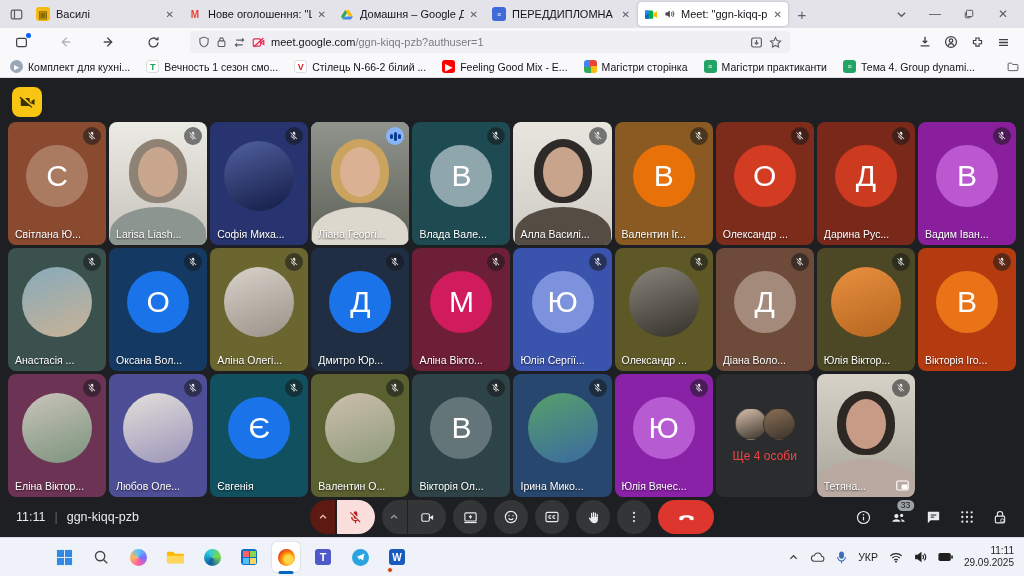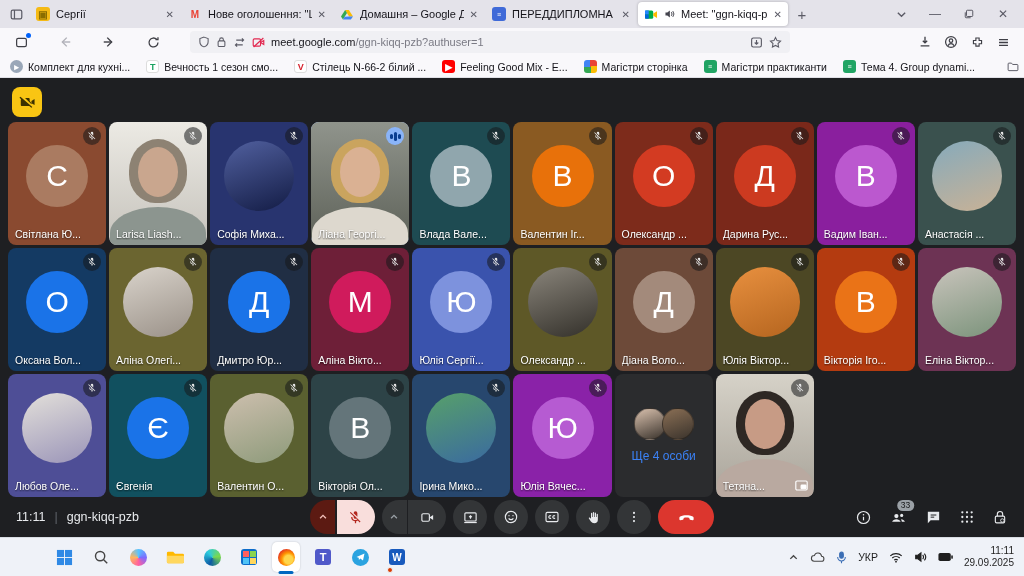--- a/index.html
+++ b/index.html
@@ -52,21 +52,21 @@
   .pname { position:absolute; left:7px; bottom:5px; right:6px; font-size:10.5px; color:#fff; white-space:nowrap; overflow:hidden; text-shadow:0 1px 2px rgba(0,0,0,.7); z-index:4; }
   .vid { position:absolute; inset:0; }
   .vid .hair { position:absolute; left:50%; top:14%; transform:translateX(-50%); width:58px; height:64px; border-radius:50% 50% 45% 45%; }
   .vid .face { position:absolute; left:50%; top:20%; transform:translateX(-50%); width:40px; height:50px; border-radius:50%; }
   .vid .bod { position:absolute; left:50%; bottom:-14px; transform:translateX(-50%); width:96px; height:52px; border-radius:50% 50% 0 0; }
   .pip { position:absolute; right:6px; bottom:6px; color:#fff; z-index:5; }
   .more-wrap { position:absolute; inset:0; display:flex; flex-direction:column; align-items:center; justify-content:center; gap:9px; }
   .more-avs { display:flex; }
   .more-avs span { width:32px; height:32px; border-radius:50%; border:1px solid rgba(0,0,0,.3); }
   .more-avs span + span { margin-left:-4px; }
-  .more-lbl { color:#3b82f6; font-size:12px; }
+  .more-lbl { color:#ef4444; font-size:12px; }
 
   .ctlbar { position:absolute; left:0; right:0; bottom:0; height:40px; display:flex; align-items:center; padding:0 16px; }
   .ctl-left { display:flex; align-items:center; gap:9px; color:#e8eaed; font-size:12.5px; }
   .ctl-left .sep { color:#5f6368; }
   .ctl-center { position:absolute; left:50%; transform:translateX(-50%); display:flex; align-items:center; gap:7px; }
   .rbtn { width:34px; height:34px; border-radius:50%; background:#333537; color:#e8eaed; display:flex; align-items:center; justify-content:center; }
   .split { display:flex; align-items:center; height:34px; }
   .split .chev { width:25px; height:34px; border-radius:17px 0 0 17px; display:flex; align-items:center; justify-content:center; }
   .split .main { width:38px; height:34px; border-radius:0 17px 17px 0; display:flex; align-items:center; justify-content:center; margin-left:1.5px; }
   .mic-split .chev { background:#5c1a12; color:#f3c1bb; }
@@ -99,21 +99,21 @@
   <div class="tabbar">
     <div class="fxview">
       <svg width="13" height="13" viewBox="0 0 16 16" fill="none" stroke="currentColor" stroke-width="1.5">
           <rect x="1.5" y="2.5" width="13" height="11" rx="2"></rect>
           <line x1="5.5" y1="2.5" x2="5.5" y2="13.5"></line>
         </svg>
     </div>
     <div id="tab-strip" style="display:flex;gap:2px;">
         <div class="tab">
           <span class="tico" style="background:#f5ba15;color:#8a6d00;">▣</span>
-          <span class="ttl">Сергії</span>
+          <span class="ttl">Василі</span>
           <span class="x">✕</span>
         </div>
         <div class="tab">
           <span class="tico" style="color:#ea4335;">M</span>
           <span class="ttl">Нове оголошення: "Шановні з</span>
           <span class="x">✕</span>
         </div>
         <div class="tab">
           <span class="tico">
             <svg width="12" height="11" viewBox="0 0 16 14">
@@ -347,20 +347,33 @@
             <span class="spkbars">
               <i></i>
               <i></i>
               <i></i>
             </span>
           </div>
         </div>
         <div class="tile" style="background: rgb(30, 75, 82);">
           <div class="lcirc" style="background: rgb(144, 166, 173);">В</div>
           <div class="pname">Влада Вале...</div>
+          <div class="badge">
+            <svg width="10" height="10" viewBox="0 0 24 24" fill="currentColor">
+              <path d="M15 10.6V5a3 3 0 0 0-6 0v.2l6 5.4zM4.3 3 3 4.3l6 5.8V11a3 3 0 0 0 3 3c.5 0 1-.1 1.4-.3l1.6 1.5c-.9.5-1.9.8-3 .8a5 5 0 0 1-5-5H5a7 7 0 0 0 6 6.9V21h2v-3.1c1-.1 1.9-.5 2.7-1l3 2.9 1.3-1.3z"></path>
+            </svg>
+          </div>
+        </div>
+        <div class="tile">
+          <div class="vid" style="background: linear-gradient(rgb(232, 229, 223), rgb(207, 204, 196));">
+            <div class="hair" style="background: rgb(46, 42, 40);"></div>
+            <div class="face" style="background: rgb(201, 164, 140);"></div>
+            <div class="bod" style="background: rgb(85, 76, 68);"></div>
+          </div>
+          <div class="pname">Алла Василі...</div>
           <div class="badge">
             <svg width="10" height="10" viewBox="0 0 24 24" fill="currentColor">
               <path d="M15 10.6V5a3 3 0 0 0-6 0v.2l6 5.4zM4.3 3 3 4.3l6 5.8V11a3 3 0 0 0 3 3c.5 0 1-.1 1.4-.3l1.6 1.5c-.9.5-1.9.8-3 .8a5 5 0 0 1-5-5H5a7 7 0 0 0 6 6.9V21h2v-3.1c1-.1 1.9-.5 2.7-1l3 2.9 1.3-1.3z"></path>
             </svg>
           </div>
         </div>
         <div class="tile" style="background: rgb(138, 90, 34);">
           <div class="lcirc" style="background: rgb(232, 113, 10);">В</div>
           <div class="pname">Валентин Іг...</div>
           <div class="badge">

